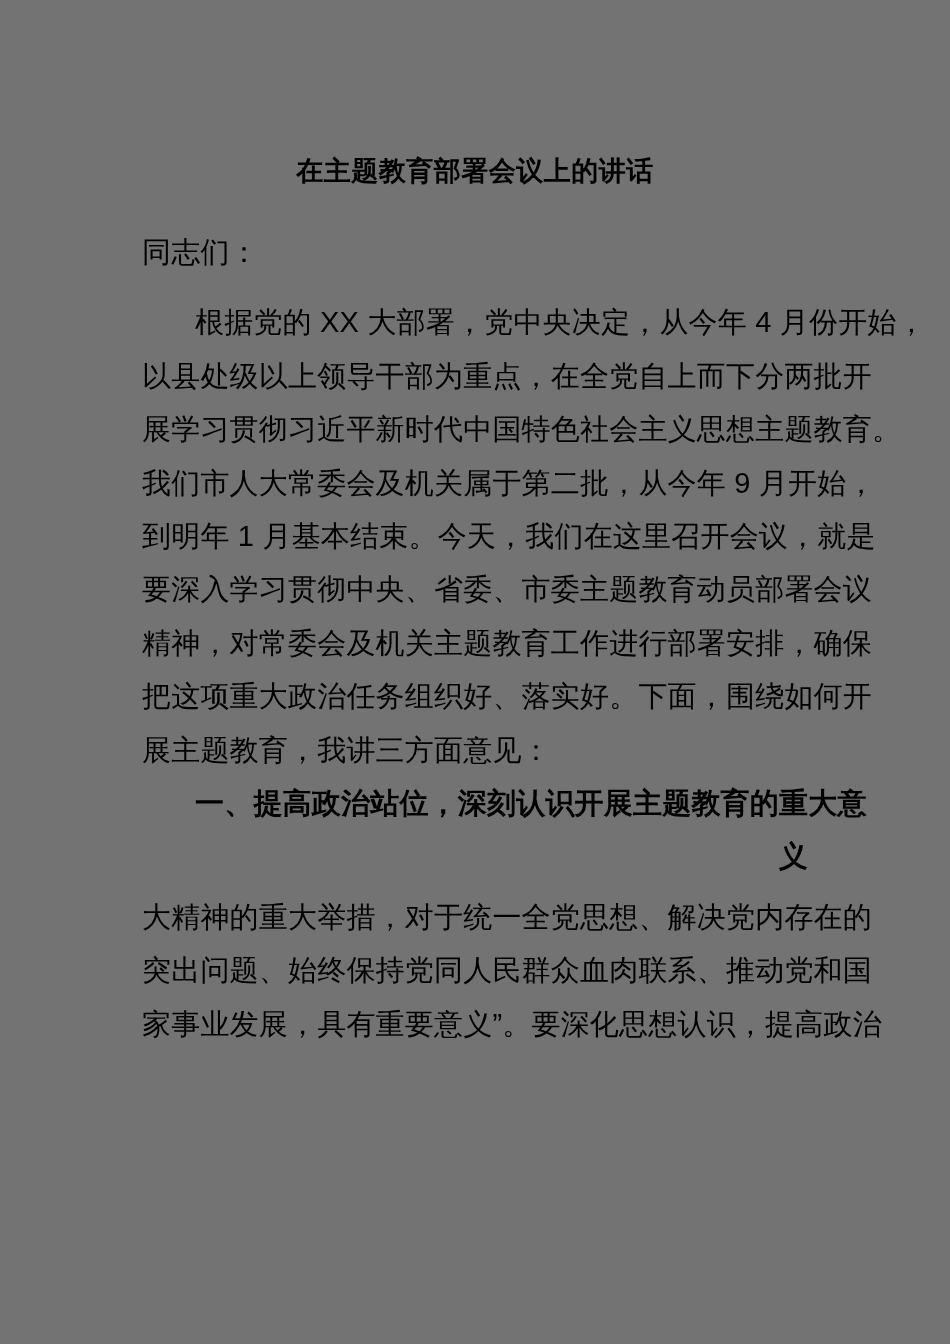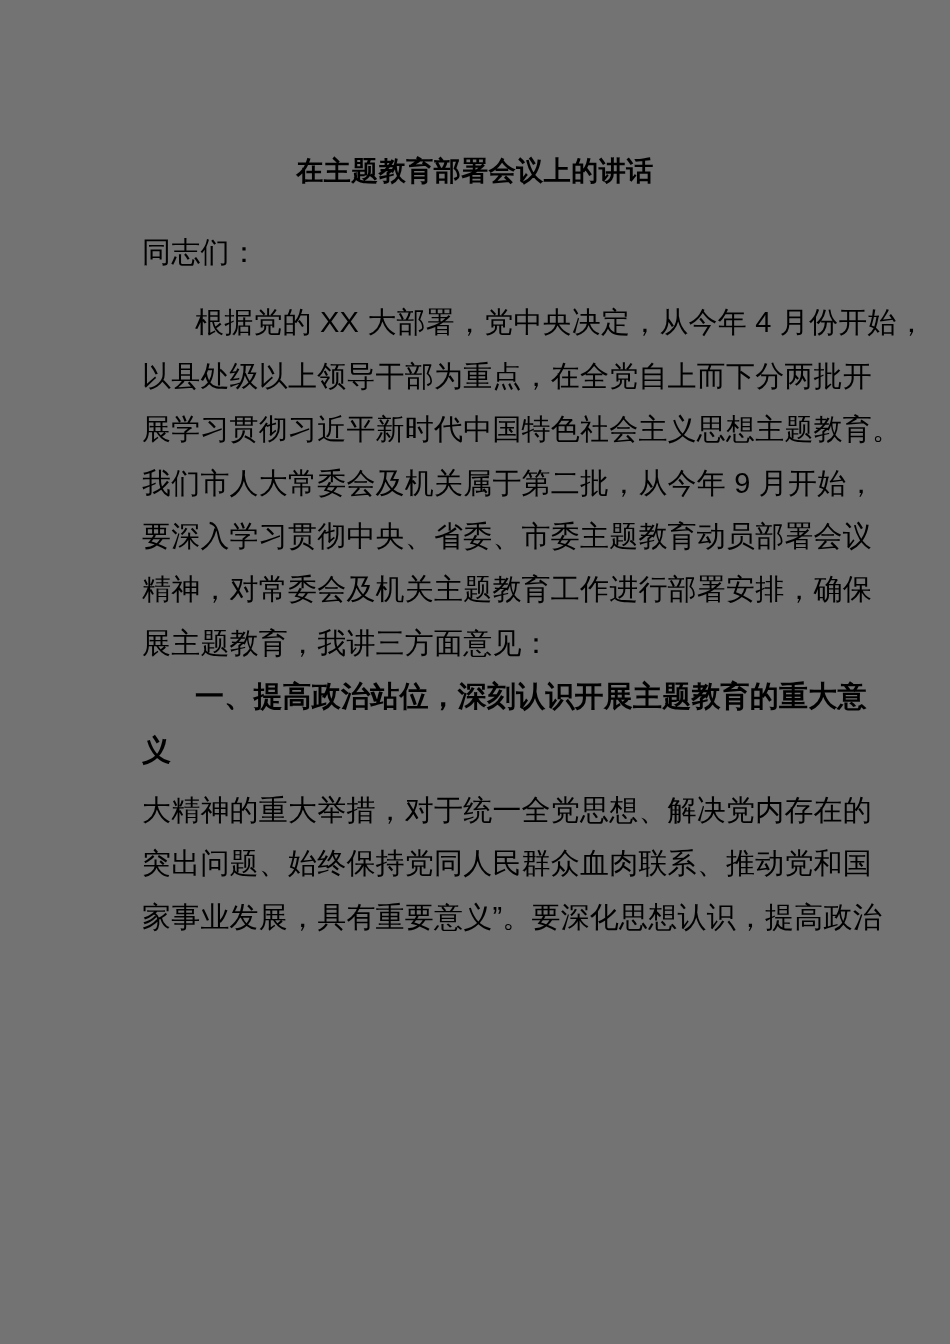--- a/index.html
+++ b/index.html
@@ -30,21 +30,21 @@
   .para {
     margin: 0;
     font-size: 29px;
     line-height: 53.4px;
     letter-spacing: 0.2px;
   }
   .salutation {
     margin-top: 32px;
   }
   .para-body-1 { margin-top: 17px; }
-  .para-heading { margin-top: 0; }
+  .para-heading { margin-top: 0; text-align: right; }
   .para-body-2 { margin-top: 7px; }
   .line {
     white-space: nowrap;
   }
   .indent {
     text-indent: 53px;
   }
   .bold {
     font-weight: bold;
   }
@@ -56,22 +56,24 @@
 
   <h1 class="doc-title">在主题教育部署会议上的讲话</h1>
 
   <p class="para salutation">同志们：</p>
 
   <div class="para para-body-1">
     <div class="line indent">根据党的 XX 大部署，党中央决定，从今年 4 月份开始，</div>
     <div class="line">以县处级以上领导干部为重点，在全党自上而下分两批开</div>
     <div class="line">展学习贯彻习近平新时代中国特色社会主义思想主题教育。</div>
     <div class="line">我们市人大常委会及机关属于第二批，从今年 9 月开始，</div>
+    <div class="line">到明年 1 月基本结束。今天，我们在这里召开会议，就是</div>
     <div class="line">要深入学习贯彻中央、省委、市委主题教育动员部署会议</div>
     <div class="line">精神，对常委会及机关主题教育工作进行部署安排，确保</div>
+    <div class="line">把这项重大政治任务组织好、落实好。下面，围绕如何开</div>
     <div class="line">展主题教育，我讲三方面意见：</div>
   </div>
 
   <div class="para para-heading">
     <div class="line indent bold">一、提高政治站位，深刻认识开展主题教育的重大意</div>
     <div class="line bold">义</div>
   </div>
 
   <div class="para para-body-2">
     <div class="line">大精神的重大举措，对于统一全党思想、解决党内存在的</div>

